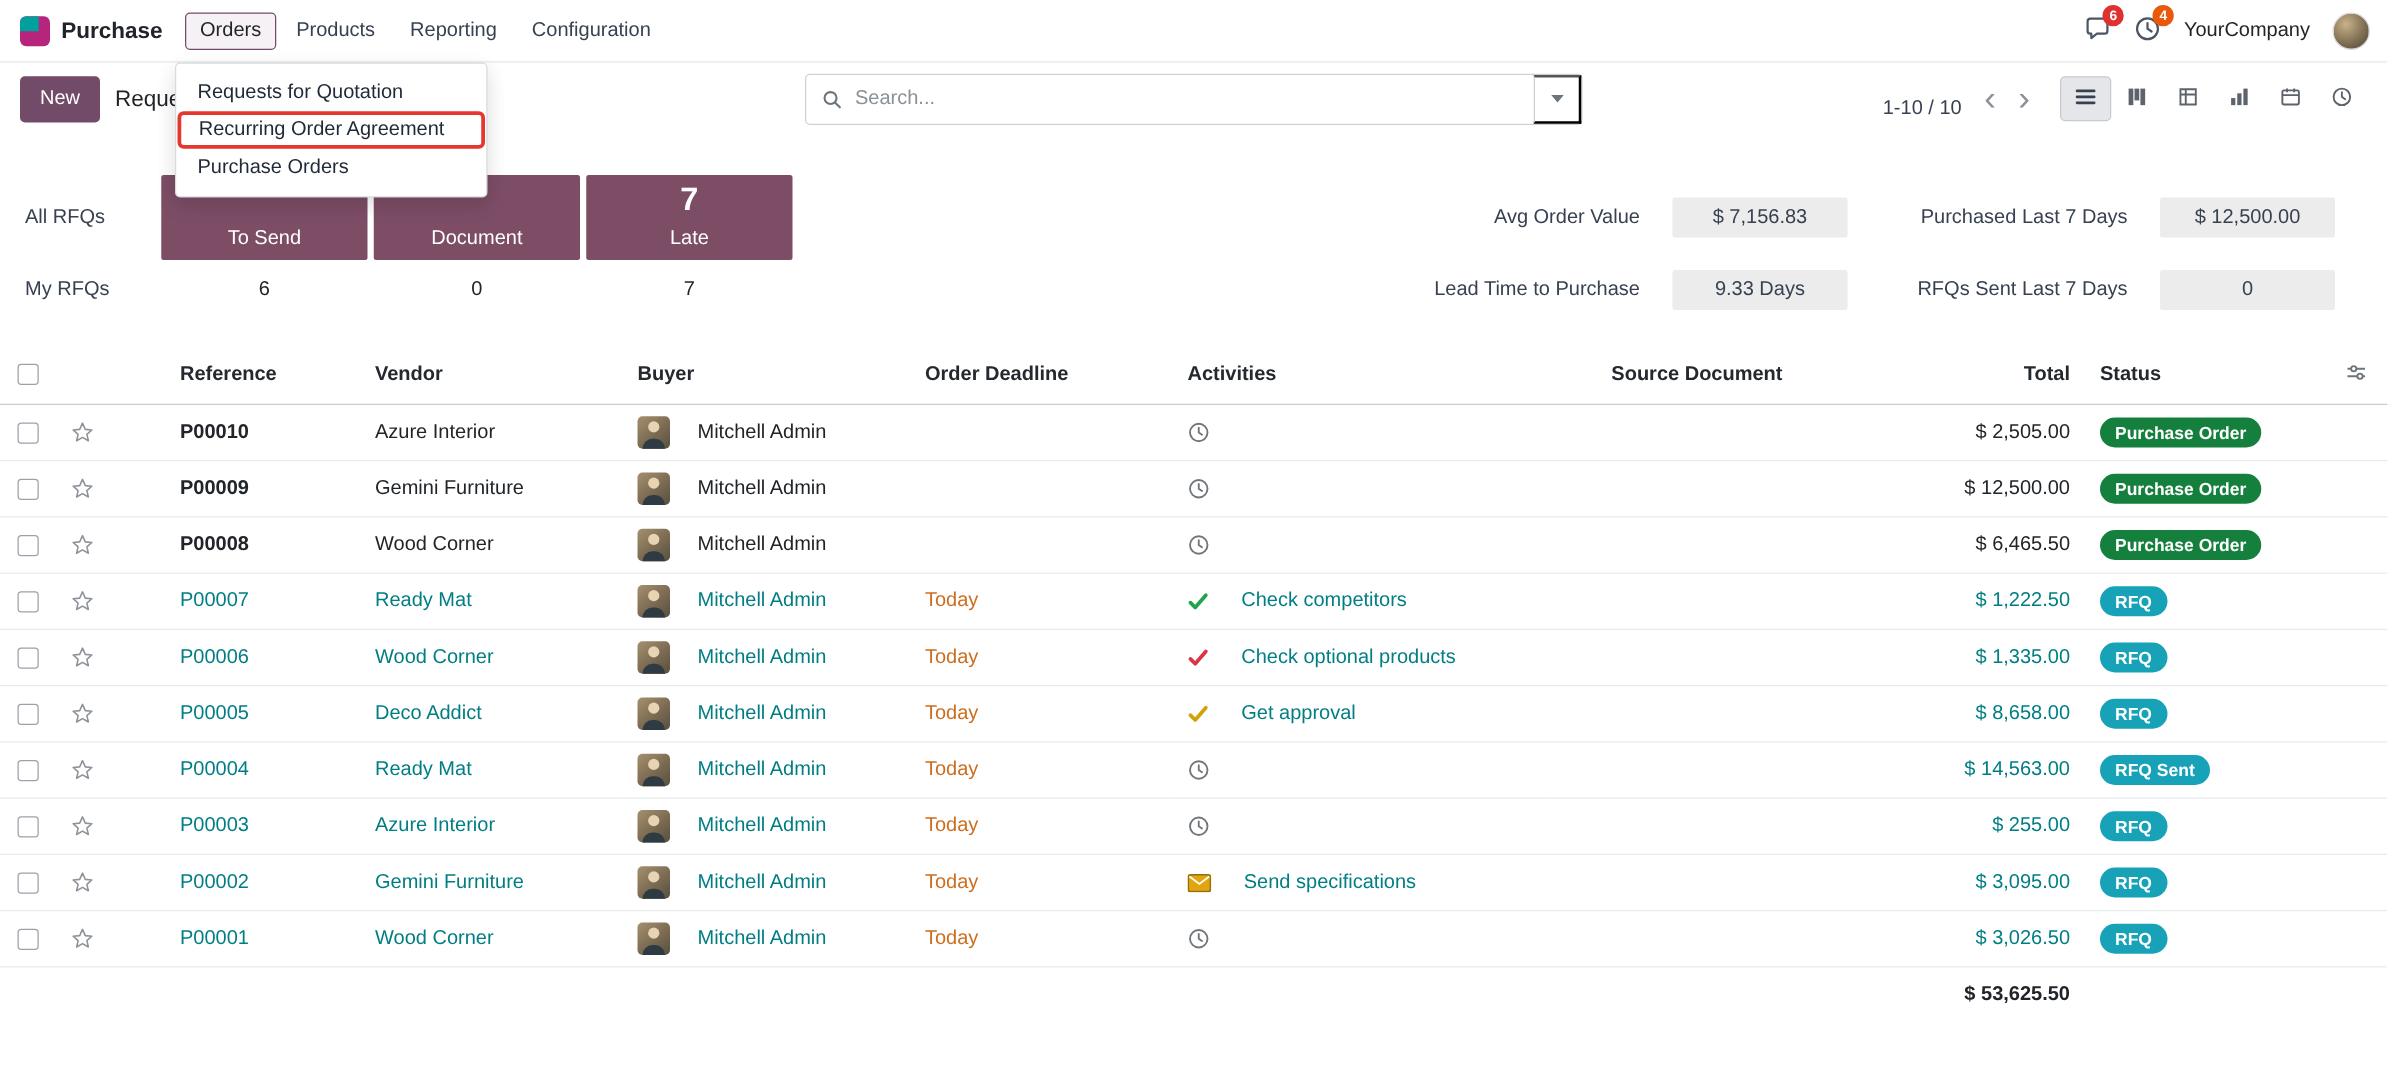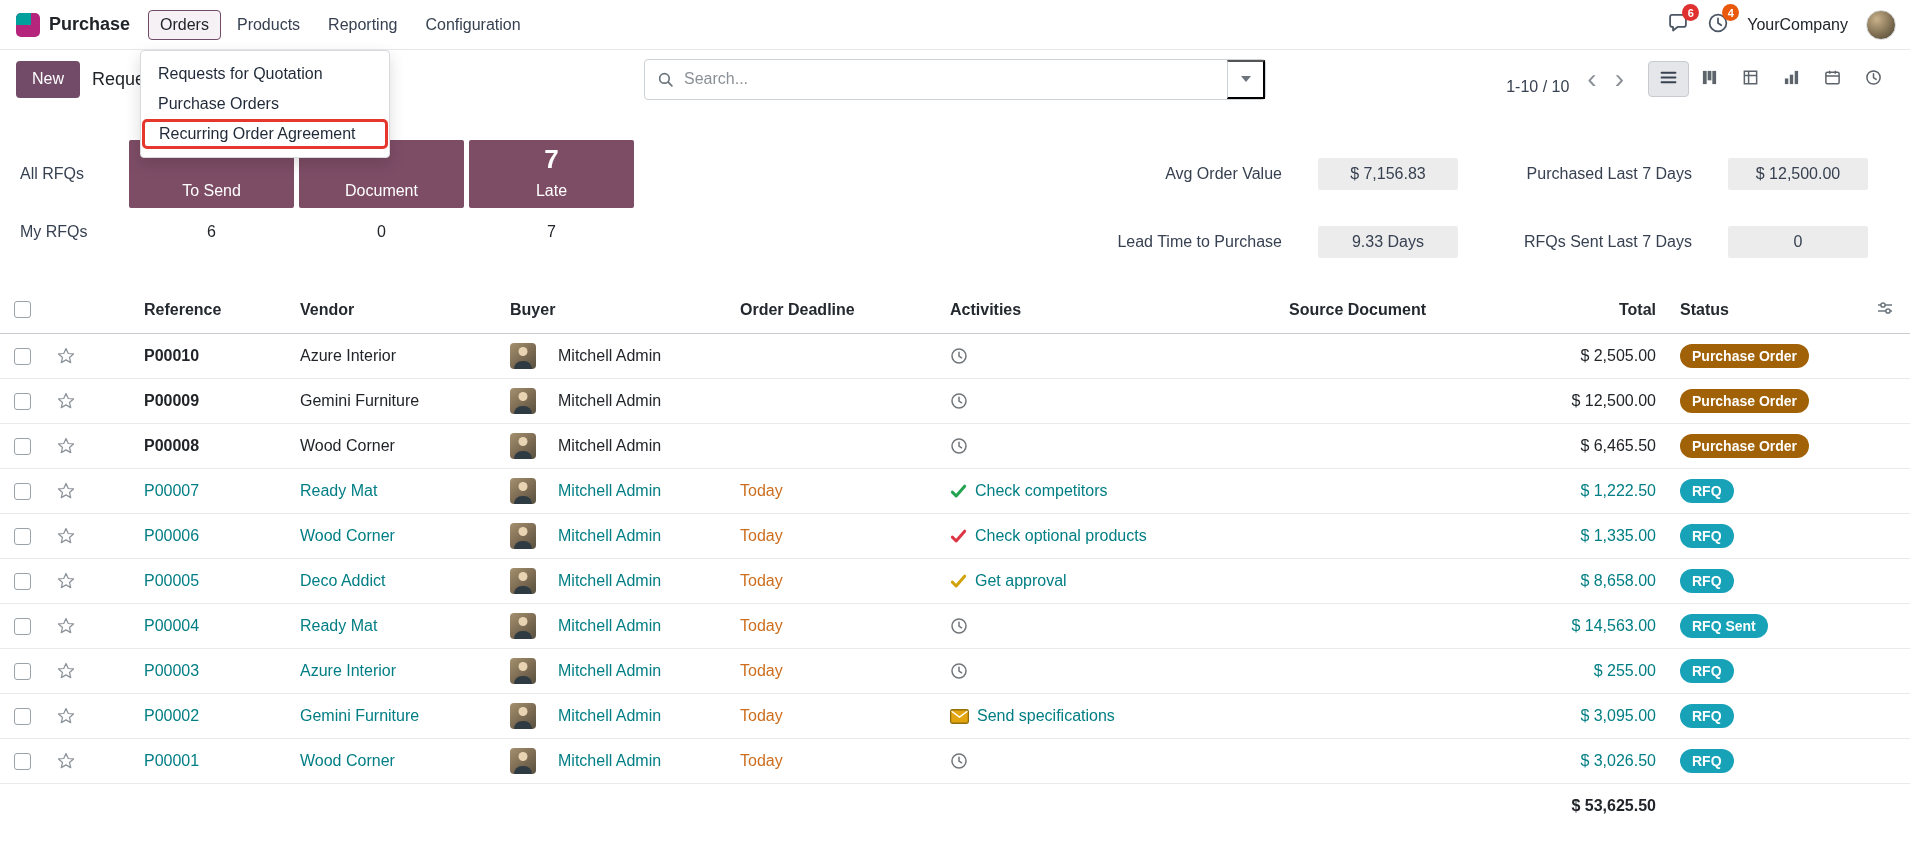--- a/index.html
+++ b/index.html
@@ -53,21 +53,21 @@
 
   
   .dashboard{display:flex;justify-content:space-between;align-items:flex-start;padding:32px 42px 0 20px;}
   .dash-left{display:grid;grid-template-columns:104px 165px 165px 165px;grid-template-rows:68px 48px;column-gap:5px;align-items:center;}
   .dash-label{color:#374151;cursor:pointer;}
   .dash-card{background:#7d4d66;color:#fff;height:68px;display:flex;flex-direction:column;align-items:center;
     justify-content:flex-end;padding-bottom:8px;cursor:pointer;border-radius:2px;position:relative;}
   .dash-card .num{position:absolute;top:3px;left:0;right:0;text-align:center;font-size:26px;font-weight:700;line-height:1.25;}
   .dash-card .lbl{font-size:16px;}
   .dash-count{text-align:center;color:#212529;cursor:pointer;}
-  .dash-right{display:grid;grid-template-columns:auto 140px auto 140px;grid-template-rows:68px 48px;align-items:center;gap:10px;}
+  .dash-right{display:grid;grid-template-columns:auto 140px auto 140px;grid-template-rows:68px 48px;align-items:center;}
   .kpi-label{color:#374151;text-align:right;padding-right:26px;white-space:nowrap;}
   .kpi-label.second{padding-left:56px;}
   .kpi-value{background:#ececec;text-align:center;padding:7px 6px;color:#374151;border-radius:2px;}
 
   
   .orders-table{width:1910px;border-collapse:collapse;margin-top:20px;table-layout:fixed;}
   .orders-table th{font-weight:700;color:#24292f;text-align:left;padding:11px 12px;border-bottom:1px solid #c9ccd0;font-size:16px;}
   .orders-table td{padding:0 12px;height:45px;border-bottom:1px solid #e8eaec;font-size:16px;vertical-align:middle;overflow:hidden;white-space:nowrap;}
   th.th-ref,td.td-ref{padding-left:56px;}
   th.th-total,td.td-total{text-align:right;}
@@ -80,25 +80,25 @@
     border-radius:3px;background:#fff;cursor:pointer;display:block;margin:0 auto;}
   .td-star,.th-star{text-align:center;}
   .star{display:inline-flex;vertical-align:middle;cursor:pointer;}
   .buyer-cell{display:flex;align-items:center;gap:22px;}
   .buyer-avatar{width:26px;height:26px;border-radius:4px;flex:0 0 auto;position:relative;overflow:hidden;
     background:linear-gradient(140deg,#a5916f 0%,#7b6a52 55%,#57503f 100%);}
   .buyer-avatar::before{content:"";position:absolute;top:4px;left:50%;transform:translateX(-50%);
     width:9px;height:9px;border-radius:50%;background:#e8d3b2;}
   .buyer-avatar::after{content:"";position:absolute;bottom:-3px;left:50%;transform:translateX(-50%);
     width:18px;height:11px;border-radius:8px 8px 0 0;background:#2f3b42;}
-  .activity-cell{display:flex;align-items:center;gap:8px;}
+  .activity-cell{display:flex;align-items:center;gap:26px;}
   .act-icon{display:inline-flex;cursor:pointer;}
   .activity-label{cursor:pointer;}
   .badge-status{display:inline-block;padding:4px 12px;border-radius:999px;color:#fff;font-size:14px;font-weight:700;line-height:1.2;}
-  .badge-success{background:#a16207;}
+  .badge-success{background:#15803d;}
   .badge-info{background:#17a2b8;}
   tfoot td{border-bottom:none !important;font-weight:700;color:#212529;}
   .gear-btn{background:none;border:none;cursor:pointer;display:flex;align-items:center;justify-content:center;padding:2px;}
 
   
   .dropdown{position:absolute;top:50px;left:140px;min-width:250px;background:#fff;border:1px solid #d8dadd;
     border-radius:4px;box-shadow:0 6px 16px rgba(0,0,0,.14);padding:8px 0;z-index:100;}
   .dd-item{padding:6px 17px;color:#1f2937;cursor:pointer;white-space:nowrap;}
   .dd-item.highlighted{border:3px solid #e5372d;border-radius:5px;padding:3px 14px;margin:0 1px;}
 </style>
@@ -609,15 +609,15 @@
     <tr>
       <td colspan="8"></td>
       <td class="td-total">$ 53,625.50</td>
       <td colspan="2"></td>
     </tr>
   </tfoot>
 </table>
 
 <div class="dropdown">
     <div class="dd-item">Requests for Quotation</div>
+    <div class="dd-item highlighted">Recurring Order Agreement</div>
     <div class="dd-item">Purchase Orders</div>
-    <div class="dd-item highlighted">Recurring Order Agreement</div>
   </div>
 
 </body></html>

